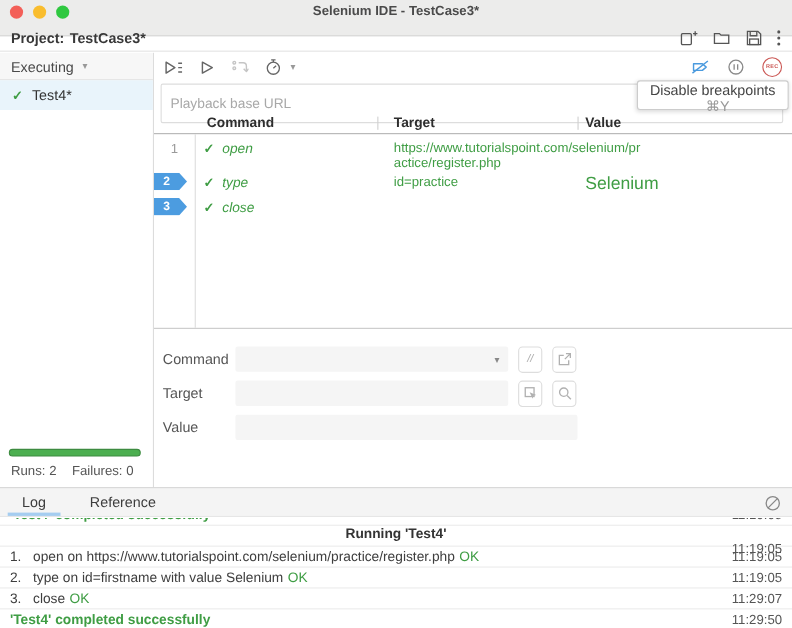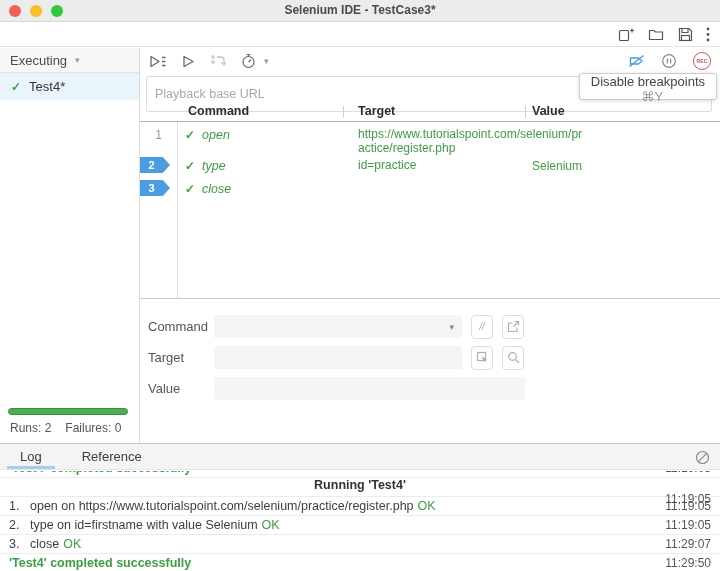--- a/index.html
+++ b/index.html
@@ -1,21 +1,21 @@
 <!DOCTYPE html>
 <html><head>
 <meta charset="utf-8">
 <style>
   * { margin:0; padding:0; box-sizing:border-box; }
   html,body { background:#fff; }
   .app { position:relative; width:720px; height:571px; background:#fff;
          font-family:"Liberation Sans", sans-serif; overflow:hidden; color:#333; }
 
   
-  .titlebar { position:absolute; top:0; left:0; width:720px; height:22px;
+  .titlebar { position:absolute; top:0; left:0; width:720px; height:33px;
               background:#ececeb; border-bottom:1px solid #d6d6d6; }
   .lights { position:absolute; left:9px; top:5px; display:flex; gap:9px; }
   .light { width:12px; height:12px; border-radius:50%; }
   .light.red { background:#f35f58; } .light.yellow { background:#f9bd2e; } .light.green { background:#2fc840; }
   .title-text { line-height:21px; text-align:center; font-size:12px; font-weight:bold; color:#4a4a4a; }
 
   
   .project-row { position:absolute; top:23px; left:0; width:720px; height:24px;
                  border-bottom:1px solid #e3e3e3; display:flex; align-items:center; }
   .project-label { margin-left:10px; font-size:13px; font-weight:bold; color:#383838; display:flex; gap:5px; }
@@ -73,21 +73,21 @@
   .gutter { width:37px; flex:none; text-align:center; font-size:12px; color:#9a9a9a; }
   .bp-flag { position:absolute; left:0; top:4px; width:30px; height:16px; background:#4c9ce0;
              clip-path:polygon(0 0,76% 0,100% 50%,76% 100%,0 100%);
              color:#fff; font-size:11px; font-weight:bold; text-align:center;
              line-height:16px; padding-right:7px; }
   .cmd { width:178px; flex:none; padding-left:8px; font-size:12.5px; color:#3f9d44; }
   .cmd-text { font-style:italic; margin-left:7px; }
   .tgt { width:175px; flex:none; position:relative; font-size:12px; color:#3f9d44; }
   .tgt .cell-text { position:absolute; left:3px; top:0; width:228px;
                     line-height:13.5px; word-break:break-all; }
-  .val { flex:1; padding-left:2px; font-size:12px; color:#3f9d44; }
+  .val { flex:1; padding-left:2px; font-size:16px; color:#3f9d44; }
 
   
   .form { position:absolute; top:267px; left:0; right:0; }
   .form-row { display:flex; align-items:center; height:23px; margin-bottom:8px; padding-left:8px; }
   .form-label { width:66px; font-size:13px; color:#555; flex:none; }
   .field { height:23px; background:#f5f5f5; border:none; border-radius:2px; font-size:12.5px;
            color:#333; padding:0 8px; font-family:"Liberation Sans",sans-serif; }
   .w-narrow { width:248px; } .w-wide { width:311px; }
   .select-wrap { position:relative; width:248px; flex:none; }
   .select-wrap .field { width:100%; }
@@ -128,20 +128,24 @@
   <div class="titlebar">
     <div class="lights">
       <span class="light red"></span>
       <span class="light yellow"></span>
       <span class="light green"></span>
     </div>
     <div class="title-text">Selenium IDE - TestCase3*</div>
   </div>
 
   <div class="project-row">
+    <div class="project-label">
+      <span>Project:</span>
+      <span>TestCase3*</span>
+    </div>
     <div class="project-actions">
       <span class="pa-icon">
         <svg width="17" height="16" viewBox="0 0 17 16" fill="none" stroke="#555" stroke-width="1.2">
           <rect x="1.5" y="3.5" width="9" height="10" rx="1"></rect>
             <path d="M12 3.5 H16 M14 1.5 V5.5"></path>
         </svg>
         </span>
       <span class="pa-icon">
         <svg width="17" height="15" viewBox="0 0 17 15" fill="none" stroke="#555" stroke-width="1.2">
           <path d="M1.5 12.5 V3.5 H6 L7.5 5 H14.5 V12.5 Z"></path>

